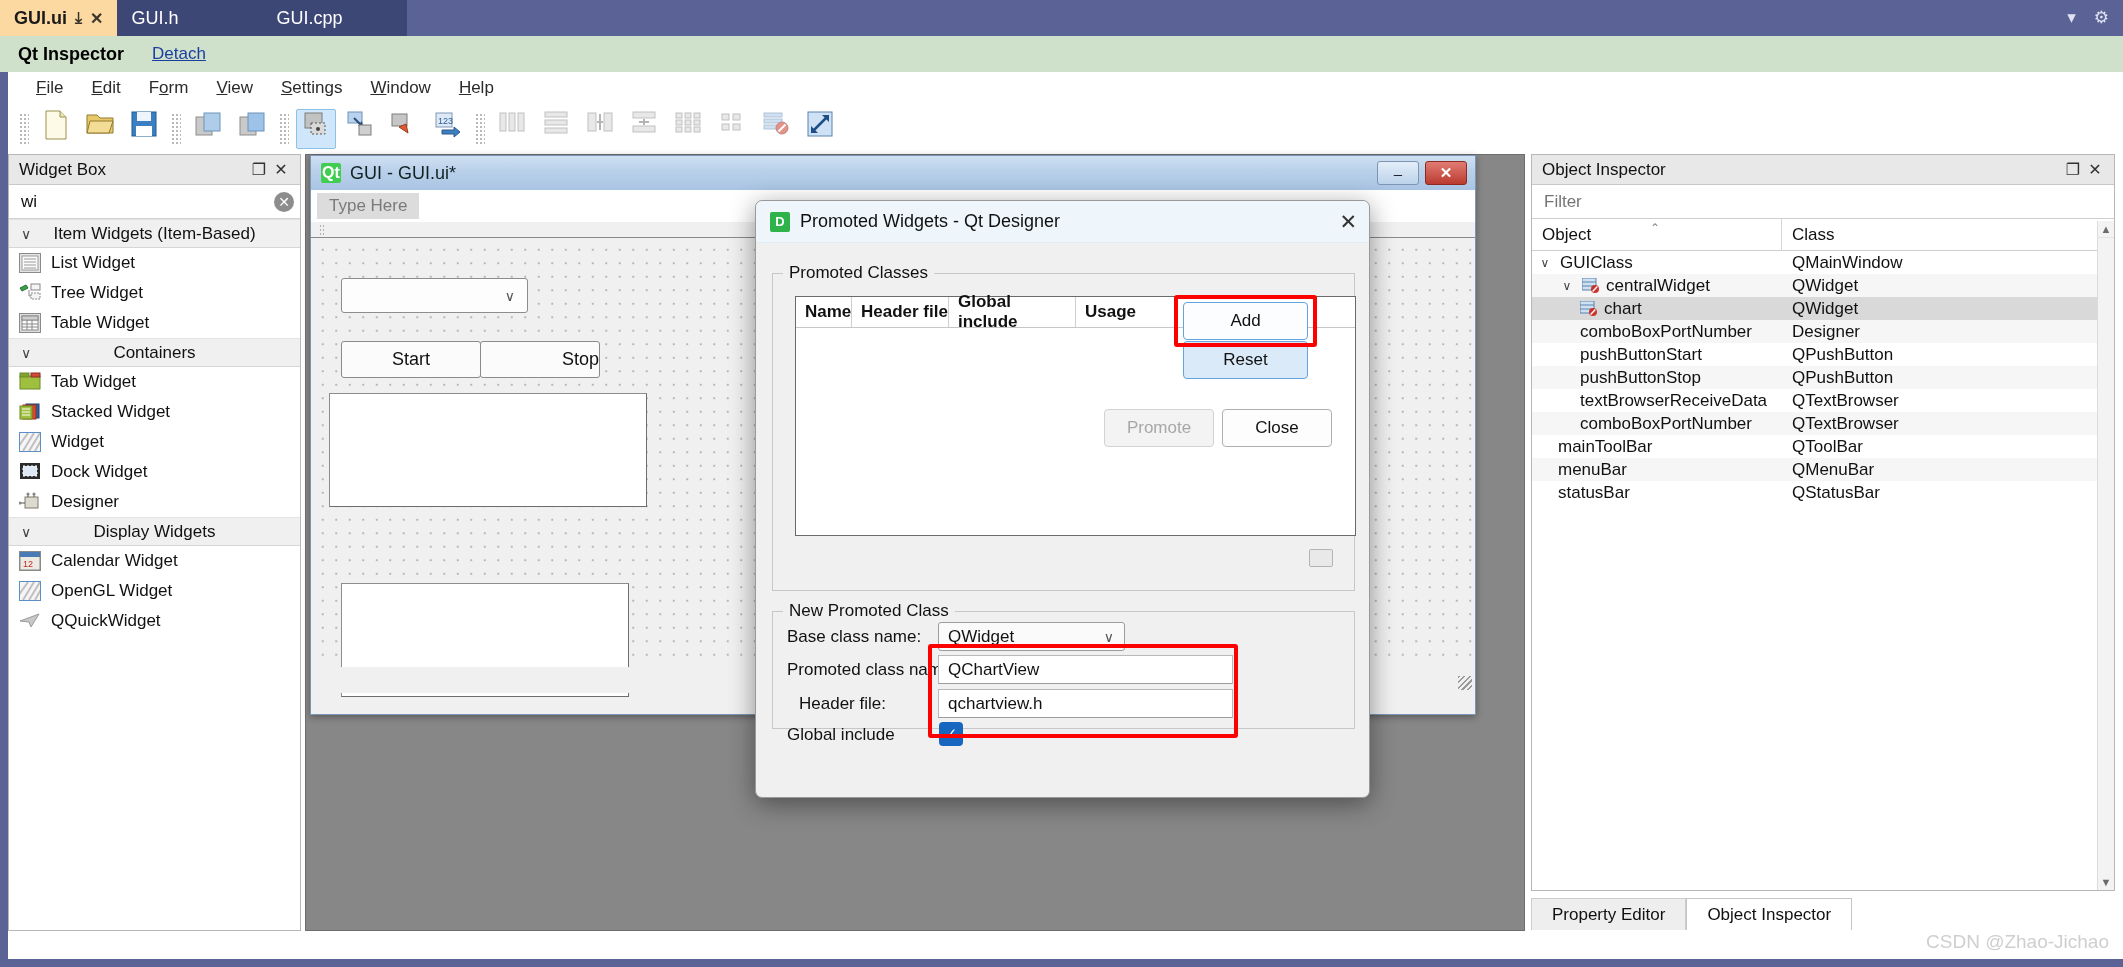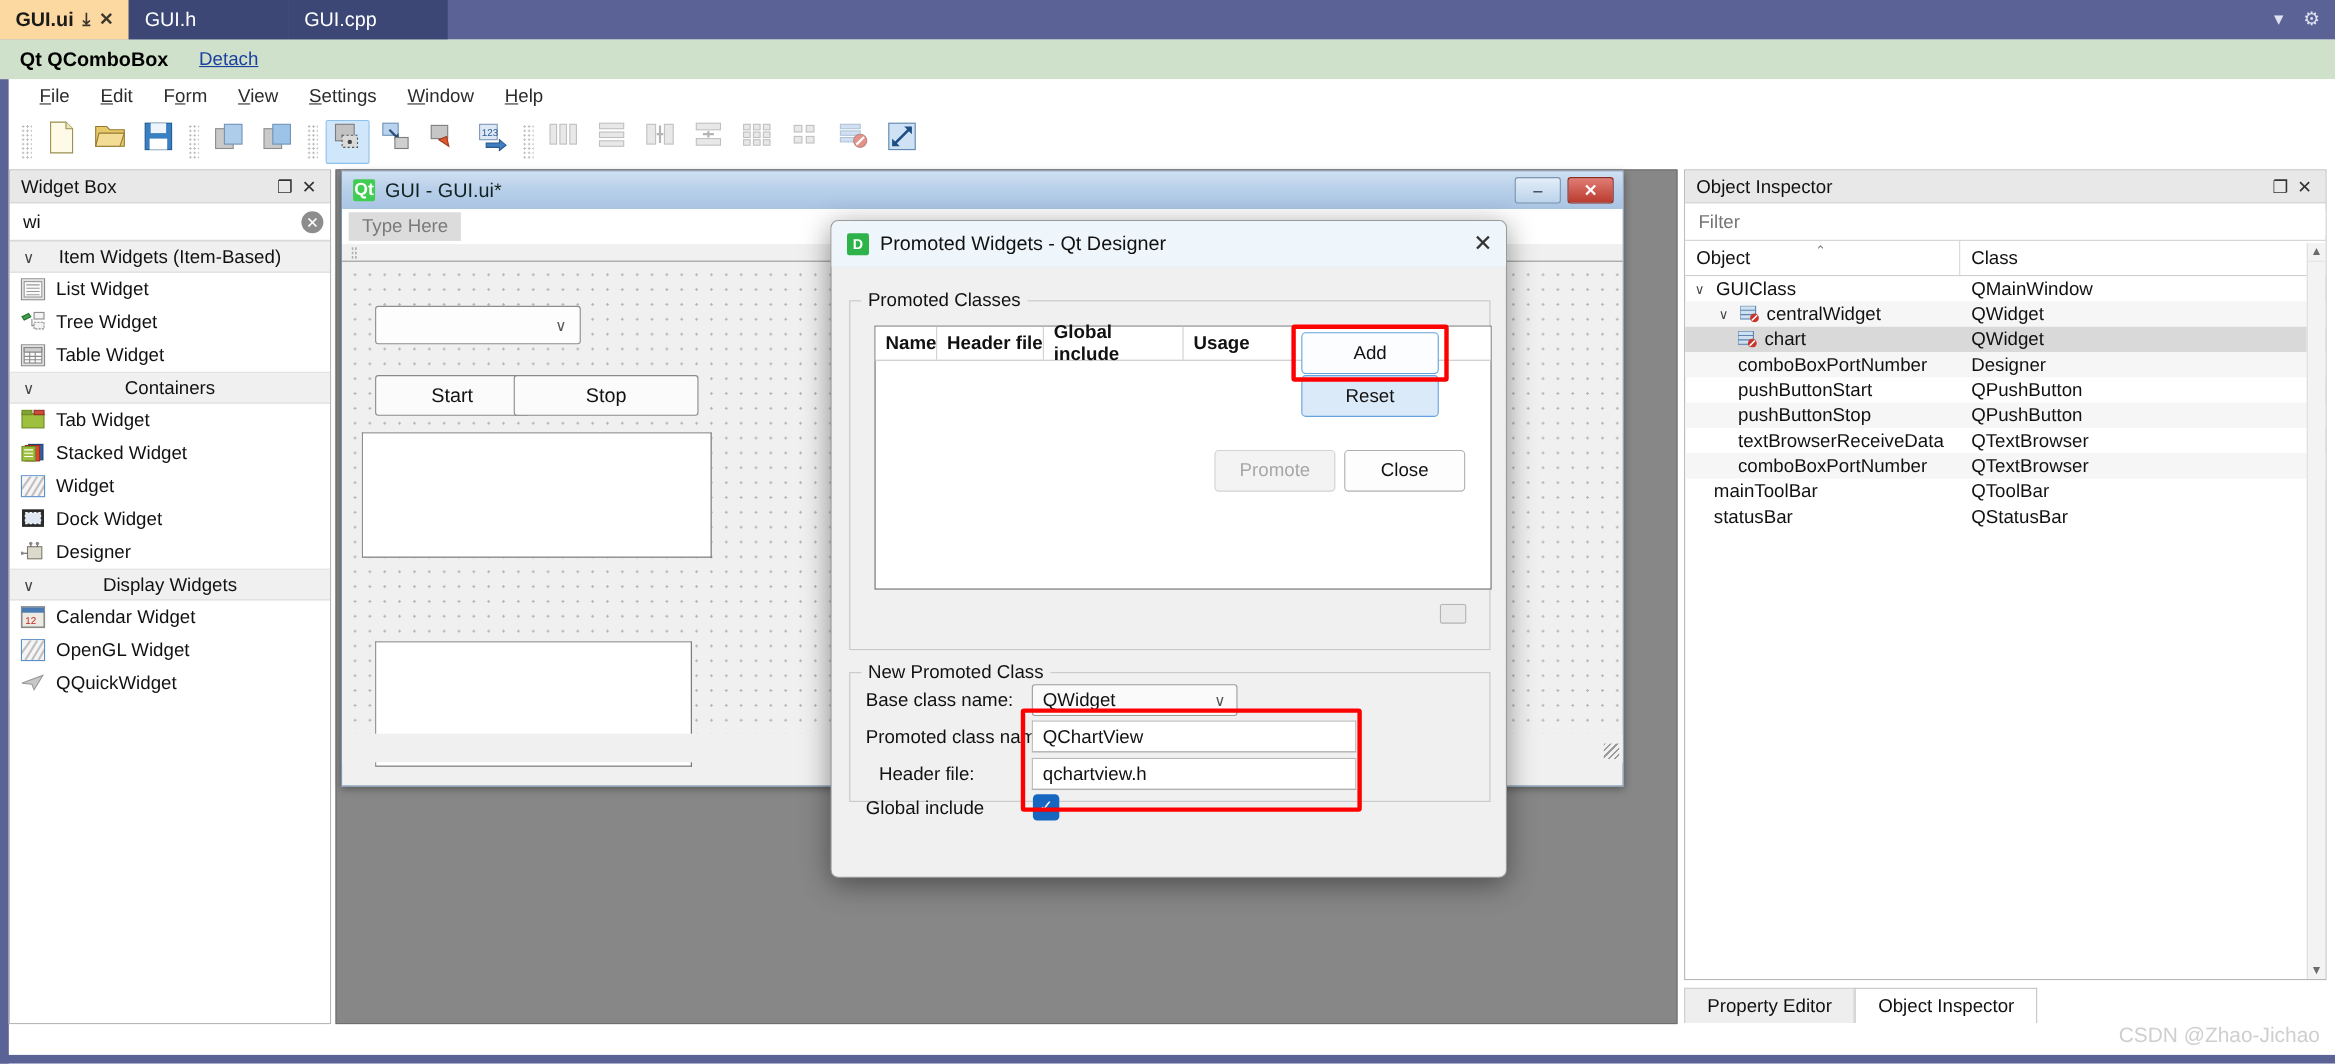--- a/index.html
+++ b/index.html
@@ -257,21 +257,21 @@
     <div class="tab" style="width:145px">
       <span>GUI.cpp</span>
     </div>
     <div class="tabstrip-right">
       <span>▾</span>
       <span>⚙</span>
     </div>
   </div>
 
   <div class="host-header">
-    <span class="host-title">Qt QComboBox</span>
+    <span class="host-title">Qt Inspector</span>
     <span class="host-detach">Detach</span>
   </div>
 
   <div class="rail"></div>
   <div class="bottomrail"></div>
 
   <div class="menubar">
     <div class="menuitem"><u>F</u>ile</div>
     <div class="menuitem"><u>E</u>dit</div>
     <div class="menuitem">F<u>o</u>rm</div>
@@ -585,21 +585,21 @@
       <div class="formtoolstrip">
           <div class="g"></div>
         </div>
       <div class="canvas">
         <div class="c-combo">
           <span>∨</span>
         </div>
         <div class="c-btn" style="left:30px; top:103px; width:140px;">
           <span>Start</span>
         </div>
-        <div class="c-btn" style="left:156px; top:103px; width:168px;">
+        <div class="c-btn" style="left:169px; top:103px; width:120px;justify-content:flex-end;">
           <span>Stop</span>
         </div>
         <div class="c-box shadow" style="left:18px; top:155px; width:318px; height:114px;"></div>
         <div class="c-box shadow" style="left:30px; top:345px; width:288px; height:114px;"></div>
         <div class="statusstrip"></div>
         <div class="sizegrip"></div>
       </div>
     </div>
   </div>
 
@@ -755,20 +755,26 @@
         <span>comboBoxPortNumber</span>
       </div>
       <div class="oi-cls">QTextBrowser</div>
     </div>
     <div class="oi-row">
       <div class="oi-obj" style="padding-left:26px">
         <span>mainToolBar</span>
       </div>
       <div class="oi-cls">QToolBar</div>
     </div>
+    <div class="oi-row alt">
+      <div class="oi-obj" style="padding-left:26px">
+        <span>menuBar</span>
+      </div>
+      <div class="oi-cls">QMenuBar</div>
+    </div>
     <div class="oi-row">
       <div class="oi-obj" style="padding-left:26px">
         <span>statusBar</span>
       </div>
       <div class="oi-cls">QStatusBar</div>
     </div>
 
     <div class="oi-scroll">
       <div class="arrow up">▲</div>
       <div class="arrow down">▼</div>

